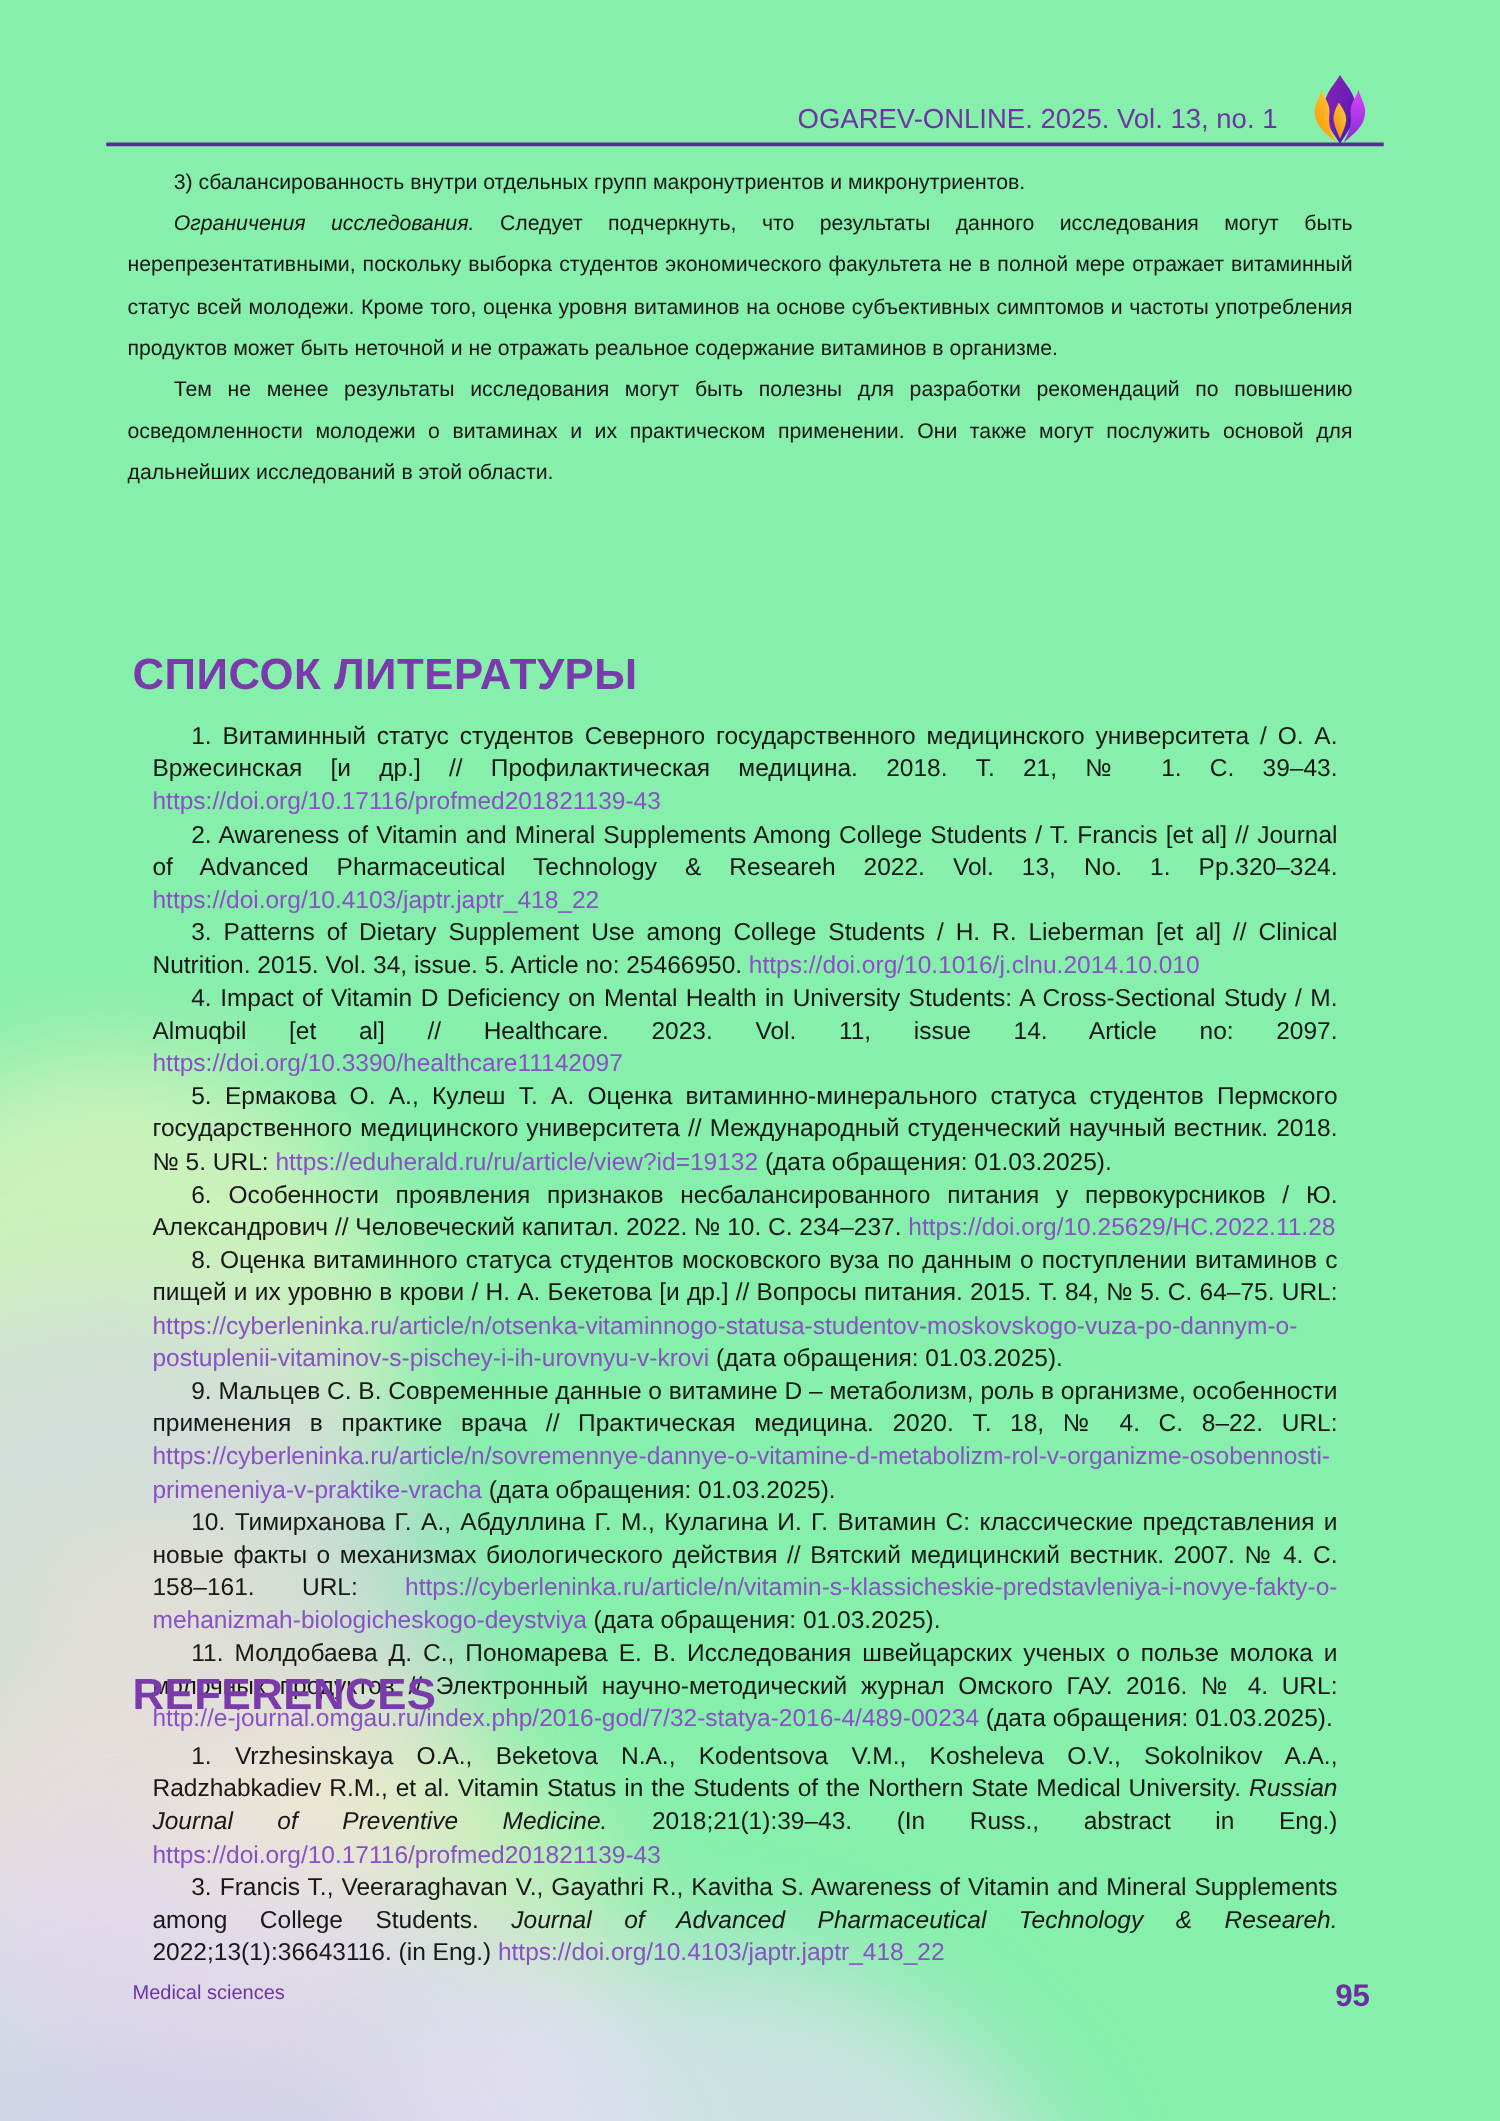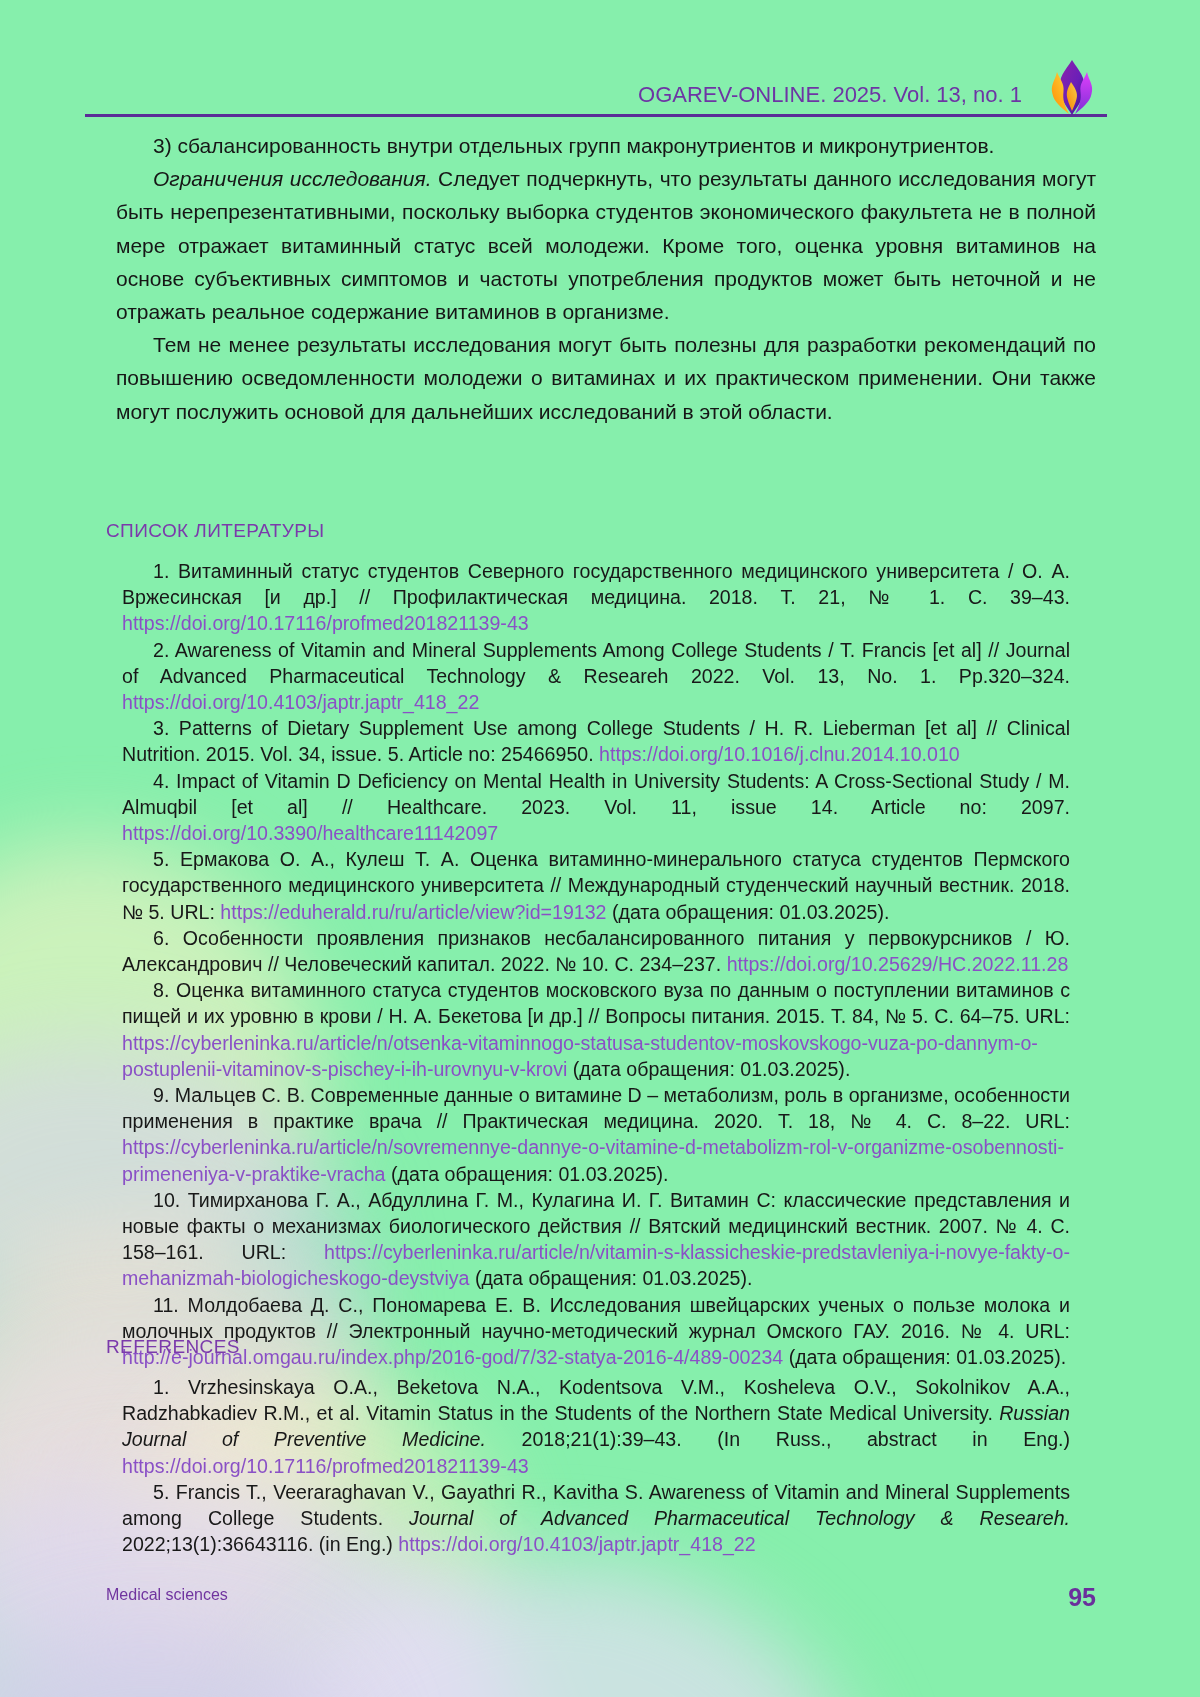--- a/index.html
+++ b/index.html
@@ -17,29 +17,29 @@
   .blob-lav2{left:-220px;top:1480px;width:760px;height:620px;background:rgba(223,214,241,.75);}
   .blob-lav3{left:240px;top:1560px;width:620px;height:520px;background:rgba(231,222,246,.70);}
   .blob-lav4{left:-60px;top:1620px;width:420px;height:300px;background:rgba(214,203,236,.55);}
 
   
   .header-title{position:absolute;top:82px;right:178px;font-size:22px;color:#6d35a4;white-space:nowrap;}
   .header-rule{position:absolute;left:85px;top:114px;width:1022px;height:3px;background:#5b2c97;}
   .logo{position:absolute;top:56px;right:96px;width:64px;height:64px;}
 
   
-  .body-text{position:absolute;left:116px;top:129px;width:980px;font-size:21px;line-height:33.2px;text-align:justify;color:#161616;}
+  .body-text{position:absolute;left:102px;top:129px;width:980px;font-size:17px;line-height:33.2px;text-align:justify;color:#161616;}
   .body-text p{margin:0;text-indent:37px;}
   .ital{font-style:italic;}
 
   
   .section{position:absolute;left:106px;width:980px;}
   .bib-section{top:520px;}
   .eng-section{top:1336px;}
-  .sec-title{margin:0 0 12px 0;font-size:19px;font-weight:normal;color:#7b3aab;letter-spacing:.4px;}
+  .sec-title{margin:0 0 12px 0;font-size:35px;font-weight:bold;color:#7b3aab;letter-spacing:.4px;}
   .ref-list{margin:16px;padding:0;list-style:none;font-size:19.6px;line-height:26.2px;text-align:justify;color:#181818;}
   .ref-list li{margin:0;text-indent:31px;overflow-wrap:break-word;}
   .ref-link{color:#8a50c6;text-decoration:none;overflow-wrap:anywhere;cursor:pointer;}
 
   
   .footer-section-label{position:absolute;left:106px;top:1586px;font-size:16px;color:#70349f;}
   .footer-page-number{position:absolute;right:104px;top:1583px;font-size:25px;font-weight:bold;color:#6a2f9c;}
 </style>
 </head>
 <body>
@@ -98,20 +98,20 @@
       <li><span>9. Мальцев С. В. Современные данные о витамине D – метаболизм, роль в организме, особенности применения в практике врача // Практическая медицина. 2020. Т. 18, № 4. С. 8–22. URL: </span><a class="ref-link">https://cyberleninka.ru/article/n/sovremennye-dannye-o-vitamine-d-metabolizm-rol-v-organizme-osobennosti-primeneniya-v-praktike-vracha</a><span> (дата обращения: 01.03.2025).</span></li>
       <li><span>10. Тимирханова Г. А., Абдуллина Г. М., Кулагина И. Г. Витамин С: классические представления и новые факты о механизмах биологического действия // Вятский медицинский вестник. 2007. № 4. С. 158–161. URL: </span><a class="ref-link">https://cyberleninka.ru/article/n/vitamin-s-klassicheskie-predstavleniya-i-novye-fakty-o-mehanizmah-biologicheskogo-deystviya</a><span> (дата обращения: 01.03.2025).</span></li>
       <li><span>11. Молдобаева Д. С., Пономарева Е. В. Исследования швейцарских ученых о пользе молока и молочных продуктов // Электронный научно-методический журнал Омского ГАУ. 2016. № 4. URL: </span><a class="ref-link">http://e-journal.omgau.ru/index.php/2016-god/7/32-statya-2016-4/489-00234</a><span> (дата обращения: 01.03.2025).</span></li>
     </ol>
   </div>
 
   <div class="section eng-section">
     <h2 class="sec-title">REFERENCES</h2>
     <ol class="ref-list">
       <li><span>1. Vrzhesinskaya O.A., Beketova N.A., Kodentsova V.M., Kosheleva O.V., Sokolnikov A.A., Radzhabkadiev R.M., et al. Vitamin Status in the Students of the Northern State Medical University. </span><span class="ital">Russian Journal of Preventive Medicine.</span><span> 2018;21(1):39–43. (In Russ., abstract in Eng.) </span><a class="ref-link">https://doi.org/10.17116/profmed201821139-43</a><span></span></li>
-      <li><span>5. Francis T., Veeraraghavan V., Gayathri R., Kavitha S. Awareness of Vitamin and Mineral Supplements among College Students. </span><span class="ital">Journal of Advanced Pharmaceutical Technology &amp; Researeh.</span><span> 2022;13(1):36643116. (in Eng.) </span><a class="ref-link">https://doi.org/10.4103/japtr.japtr_418_22</a><span></span></li>
+      <li><span>3. Francis T., Veeraraghavan V., Gayathri R., Kavitha S. Awareness of Vitamin and Mineral Supplements among College Students. </span><span class="ital">Journal of Advanced Pharmaceutical Technology &amp; Researeh.</span><span> 2022;13(1):36643116. (in Eng.) </span><a class="ref-link">https://doi.org/10.4103/japtr.japtr_418_22</a><span></span></li>
     </ol>
   </div>
 
   <div class="footer-section-label">Medical sciences</div>
   <div class="footer-page-number">95</div>
 
 </div>
 
 </body></html>

